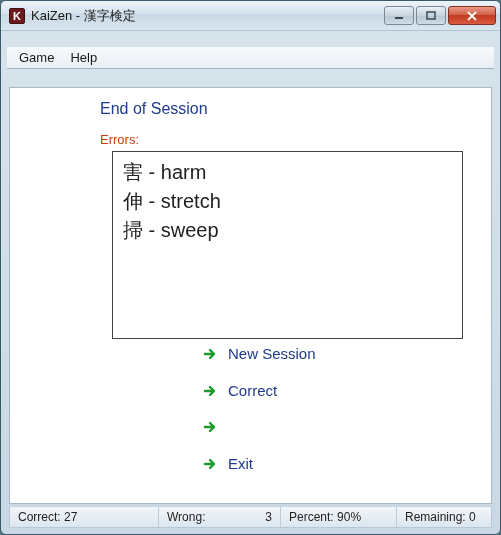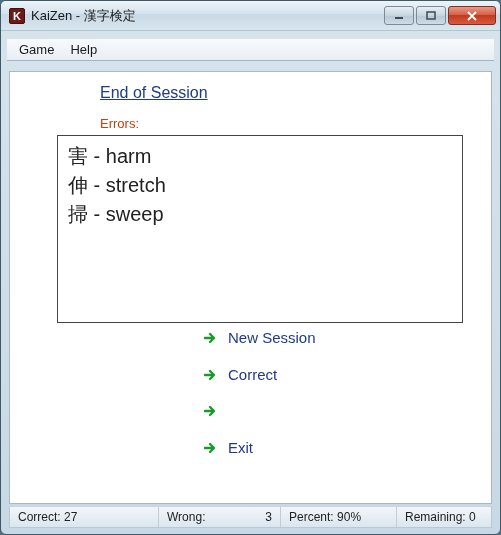--- a/index.html
+++ b/index.html
@@ -68,21 +68,21 @@
     border-color: #803020;
     color: #fff;
   }
   .menubar {
     height: 22px;
     background: linear-gradient(to bottom, #f8fafc 0%, #e8eef4 100%);
     border-bottom: 1px solid #a0b4c4;
     display: flex;
     align-items: center;
     padding: 0 4px;
-    margin: 8px 6px;
+    margin: 16px 6px;
   }
   .menu-item {
     padding: 2px 8px;
     color: #1a1a1a;
     cursor: default;
   }
   .content {
     flex: 1;
     background: #fff;
     margin: 2px 8px 2px 8px;
@@ -90,31 +90,30 @@
     padding: 12px 18px 8px 18px;
     display: flex;
     flex-direction: column;
     position: relative;
   }
   .heading {
     color: #1e3a8a;
     font-size: 16px;
     margin-left: 72px;
     margin-bottom: 14px;
-    text-decoration: underline;
   }
   .errors-label {
     color: #c2410c;
     font-size: 13px;
     margin-left: 72px;
     margin-bottom: 4px;
   }
   .errors-box {
     border: 1px solid #444;
-    margin-left: 29px;
+    margin-left: 84px;
     margin-right: 10px;
     height: 188px;
     padding: 6px 10px;
     overflow: hidden;
   }
   .error-line {
     font-size: 20px;
     color: #222;
     line-height: 1.45;
     font-family: "Segoe UI", "MS Gothic", sans-serif;

